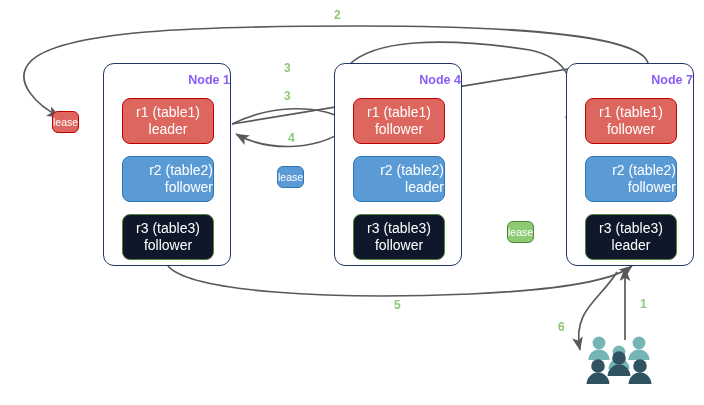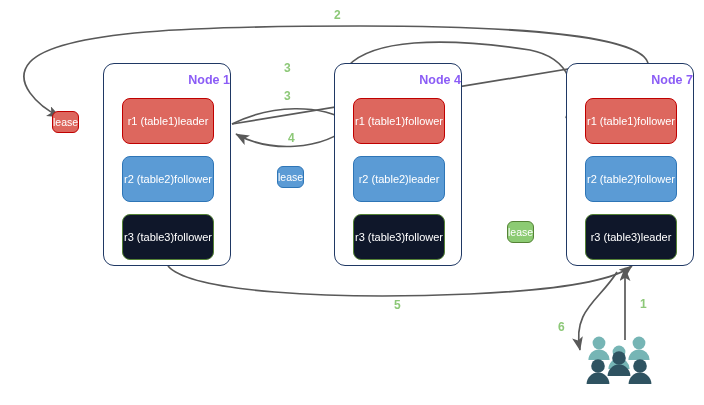--- a/index.html
+++ b/index.html
@@ -9,25 +9,25 @@
   #stage{position:relative;width:704px;height:405px;background:#fff;}
   #wires{position:absolute;left:0;top:0;width:704px;height:405px;}
 
   .node-box{position:absolute;border:1.6px solid #1f3864;border-radius:11px;
             background:#ffffff;box-sizing:border-box;}
   .node-title{position:absolute;left:0;right:0;top:9px;text-align:right;
               font-size:12.5px;font-weight:bold;color:#8b5cf6;
               font-family:"Liberation Sans",sans-serif;}
 
   .replica{position:absolute;left:18px;width:92px;height:46px;border-radius:8px;
-           box-sizing:border-box;display:flex;flex-direction:row;
+           box-sizing:border-box;display:flex;flex-direction:column;
            align-items:center;justify-content:center;line-height:1.18;
-           font-size:11px;color:#ffffff;}
+           font-size:14px;color:#ffffff;}
   .r-red{background:#dd675e;border:1.6px solid #c00000;}
-  .r-blue{background:#5b9bd5;border:1.6px solid #2e75b6;}
+  .r-blue{background:#5b9bd5;border:1.6px solid #2e75b6;align-items:flex-end;}
   .r-green{background:#0f172a;border:1.6px solid #548235;}
 
   .lease{position:absolute;height:22px;border-radius:6px;box-sizing:border-box;
          display:flex;align-items:center;justify-content:center;
          font-size:10.5px;color:#ffffff;padding:0 0;}
   .lease.red{background:#dd675e;border:1.6px solid #c00000;}
   .lease.blue{background:#5b9bd5;border:1.6px solid #2e75b6;}
   .lease.green{background:#8ccb73;border:1.6px solid #548235;}
 
   .step{position:absolute;font-size:12px;font-weight:bold;color:#8dc878;

